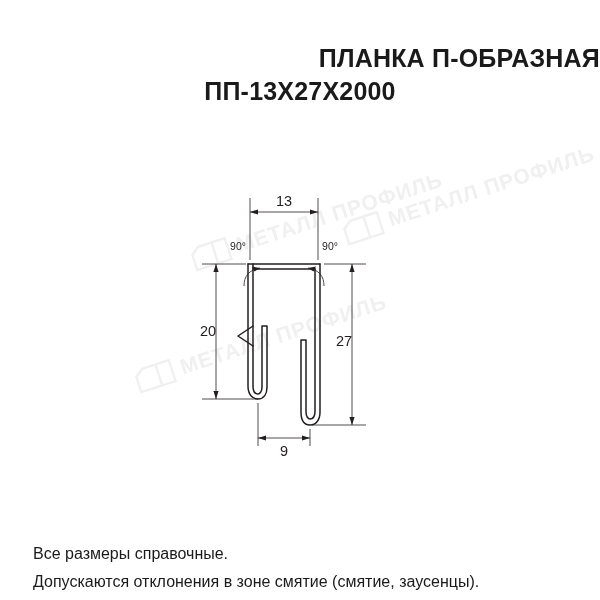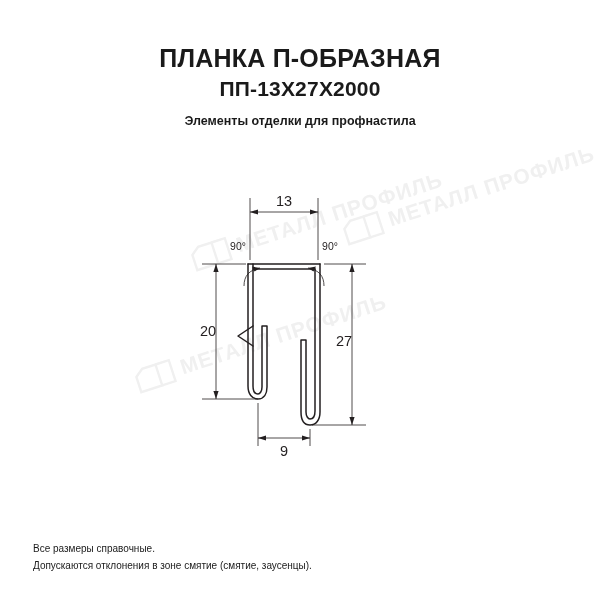--- a/index.html
+++ b/index.html
@@ -27,23 +27,24 @@
     top: 44px;
     width: 600px;
     text-align: center;
   }
   .title-1 {
     font-size: 25px;
     font-weight: bold;
     letter-spacing: 0.2px;
     line-height: 1.18;
     white-space: nowrap;
+    text-align: right;
   }
   .title-2 {
-    font-size: 21px;
+    font-size: 25px;
     font-weight: bold;
     letter-spacing: 0.2px;
     line-height: 1.18;
     margin-top: 3px;
     white-space: nowrap;
   }
   .subtitle {
     font-size: 12.5px;
     font-weight: bold;
     margin-top: 13px;
@@ -78,21 +79,21 @@
     width: 300px;
     height: 300px;
   }
   .drawing svg { display: block; }
 
   
   .notes {
     position: absolute;
     left: 33px;
     top: 540px;
-    font-size: 10px;
+    font-size: 16px;
     line-height: 1.72;
     color: #1a1a1a;
   }
   .notes div { white-space: nowrap; }
 </style>
 </head>
 <body>
 
 <div id="page">
 
@@ -116,21 +117,20 @@
     <svg width="40" height="26" viewBox="0 0 40 26" aria-hidden="true">
       <path d="M2 24 L2 8 L10 2 L24 2 L24 24 Z" fill="none" stroke="#f0f0f0" stroke-width="2.4"></path>
       <path d="M24 2 L38 2 L38 24 L24 24" fill="none" stroke="#f0f0f0" stroke-width="2.4"></path>
     </svg>
     <span>МЕТАЛЛ ПРОФИЛЬ</span>
   </div>
 
   <div class="header">
     <div class="title-1">ПЛАНКА П-ОБРАЗНАЯ</div>
     <div class="title-2">ПП-13Х27Х2000</div>
-    <div class="subtitle">Элементы отделки для профнастила</div>
   </div>
 
   <div class="drawing">
     <svg width="300" height="300" viewBox="0 0 300 300">
 
       <g fill="none" stroke="#231f20" stroke-width="1.5" stroke-linejoin="round" stroke-linecap="round">
 
         <path d="M 98 96
                  L 98 218
                  C 98 226 102 231 108 231

